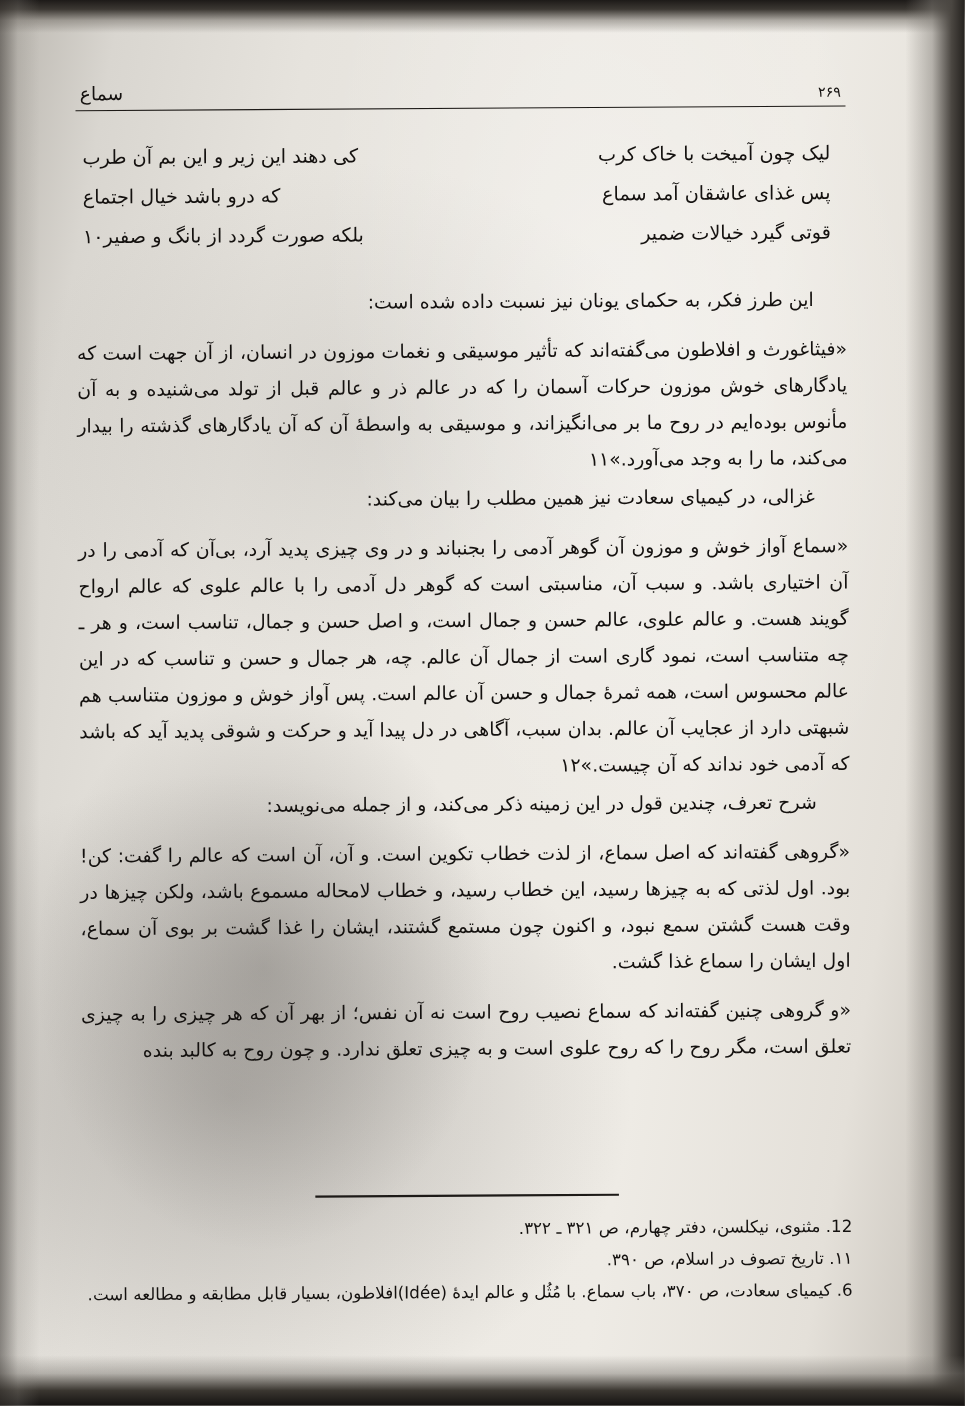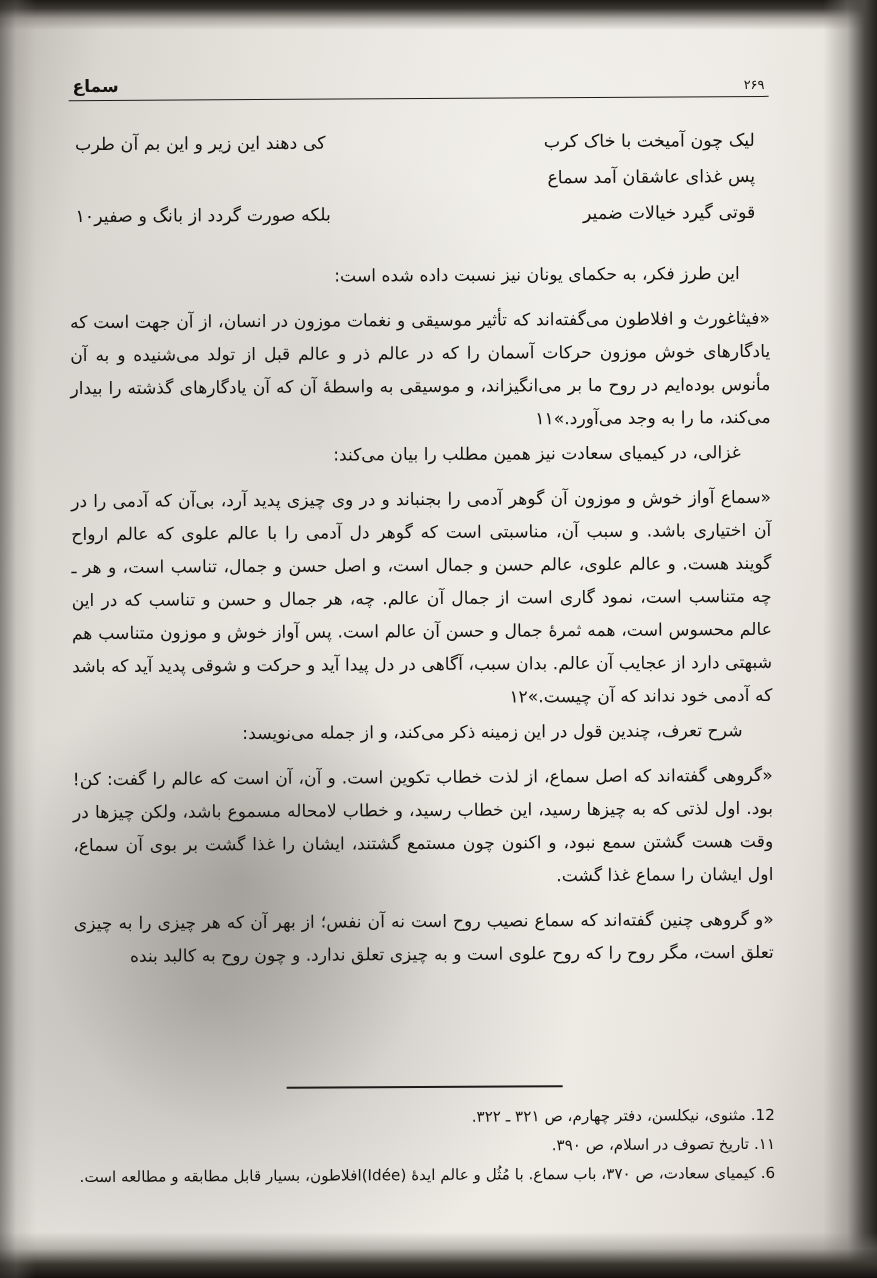--- a/index.html
+++ b/index.html
@@ -81,21 +81,20 @@
     padding: 0 4px 4px 4px;
     border-bottom: 1.6px solid #1d1a17;
     margin-bottom: 26px;
   }
   .head-row .folio {
     font-size: 13px;
     letter-spacing: 0.5px;
   }
   .head-row .running-title {
     font-size: 17px;
-    font-weight: bold;
   }
 
   
   .poem {
     margin: 0 0 26px 0;
     padding: 0 14px 0 6px;
   }
   .poem-line {
     display: flex;
     justify-content: space-between;
@@ -158,20 +157,21 @@
       <span class="running-title">سماع</span>
     </div>
 
     <div class="poem">
       <div class="poem-line">
         <span class="hemistich-a">لیک چون آمیخت با خاک کرب</span>
         <span class="hemistich-b">کی دهند این زیر و این بم آن طرب</span>
       </div>
       <div class="poem-line">
         <span class="hemistich-a">پس غذای عاشقان آمد سماع</span>
+        <span class="hemistich-b">که درو باشد خیال اجتماع</span>
       </div>
       <div class="poem-line">
         <span class="hemistich-a">قوتی گیرد خیالات ضمیر</span>
         <span class="hemistich-b">بلکه صورت گردد از بانگ و صفیر۱۰</span>
       </div>
     </div>
 
     <p class="para indent">این طرز فکر، به حکمای یونان نیز نسبت داده شده است:</p>
     <div class="gap"></div>
     <p class="quote">«فیثاغورث و افلاطون می‌گفته‌اند که تأثیر موسیقی و نغمات موزون در انسان، از آن جهت است که یادگارهای خوش موزون حرکات آسمان را که در عالم ذر و عالم قبل از تولد می‌شنیده و به آن مأنوس بوده‌ایم در روح ما بر می‌انگیزاند، و موسیقی به واسطهٔ آن که آن یادگارهای گذشته را بیدار می‌کند، ما را به وجد می‌آورد.»۱۱</p>

